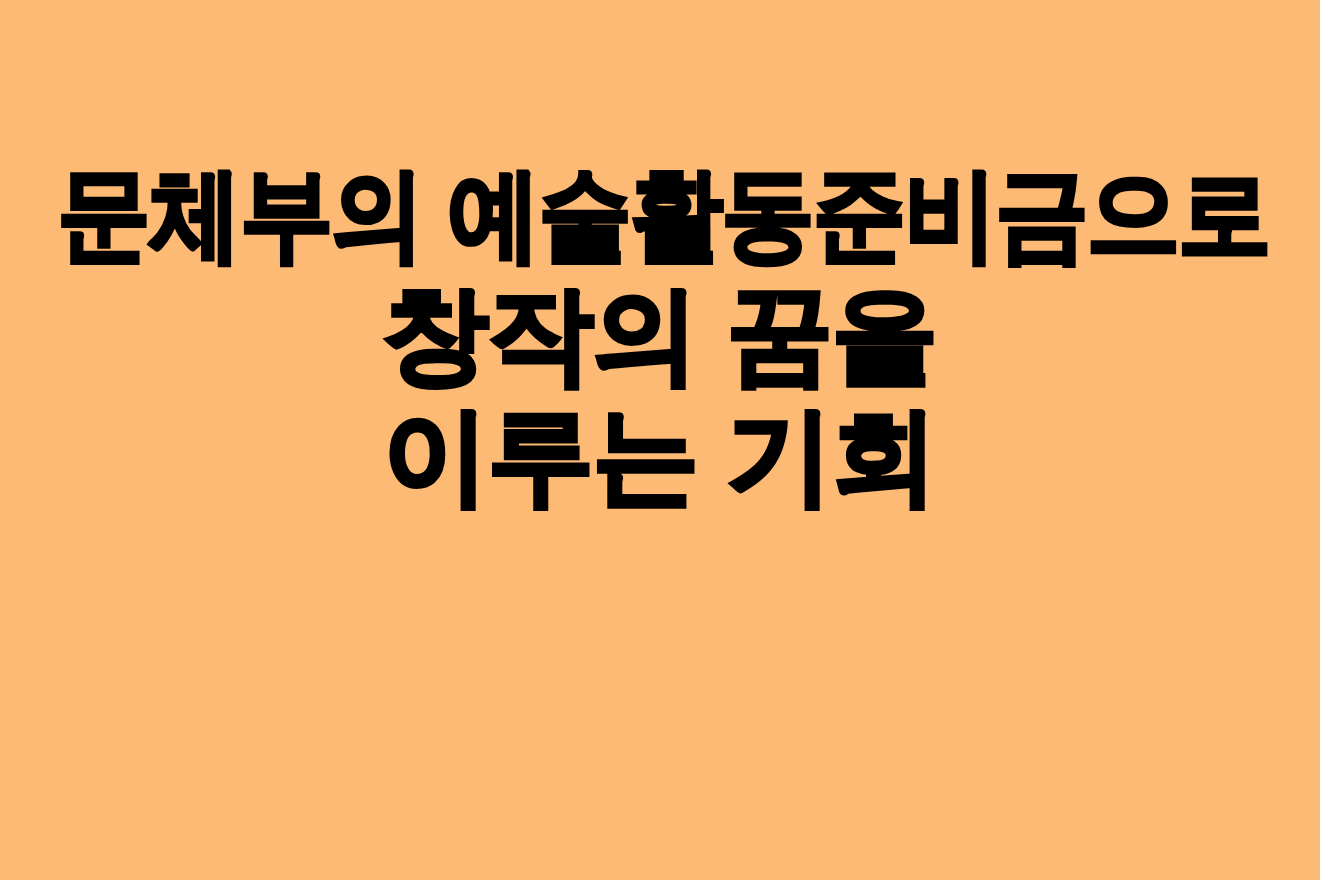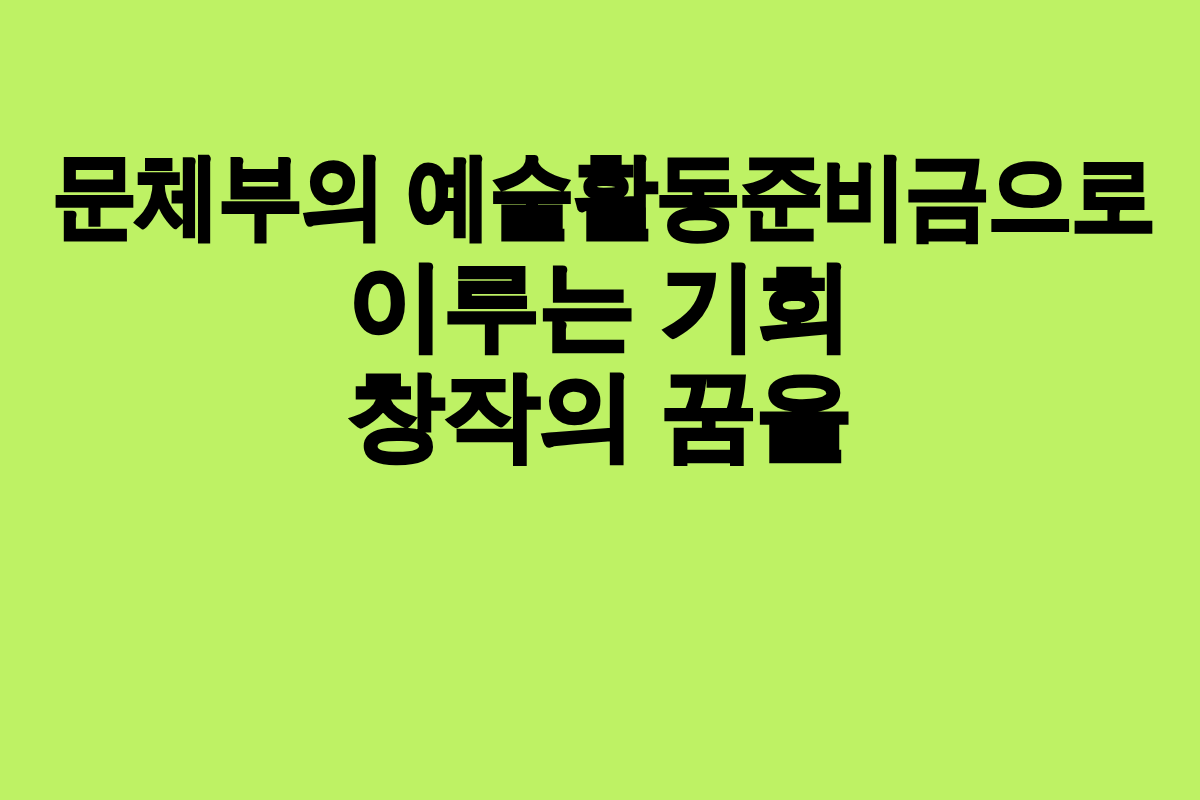--- a/index.html
+++ b/index.html
@@ -61,25 +61,25 @@
     transform: scaleX(1.0);
   }
 
   .headline-line.line-narrow {
     font-size: 96px;
   }
 </style>
 </head>
 <body>
 
-<div id="headline-card" style="background: #bef264;">
+<div id="headline-card" style="background: #fdba74;">
 
   <div id="headline-block">
 
     <span class="headline-line line-wide" style="color: rgb(0, 0, 0); -webkit-text-stroke-color: rgb(0, 0, 0); display: inline-block; transform: scaleX(0.9126); transform-origin: center center;">문체부의 예술활동준비금으로</span>
 
+    <span class="headline-line line-narrow" style="color: rgb(0, 0, 0); -webkit-text-stroke-color: rgb(0, 0, 0);">창작의 꿈을</span>
+
     <span class="headline-line line-narrow" style="color: rgb(0, 0, 0); -webkit-text-stroke-color: rgb(0, 0, 0);">이루는 기회</span>
-
-    <span class="headline-line line-narrow" style="color: rgb(0, 0, 0); -webkit-text-stroke-color: rgb(0, 0, 0);">창작의 꿈을</span>
 
   </div>
 
 </div>
 
 </body></html>

